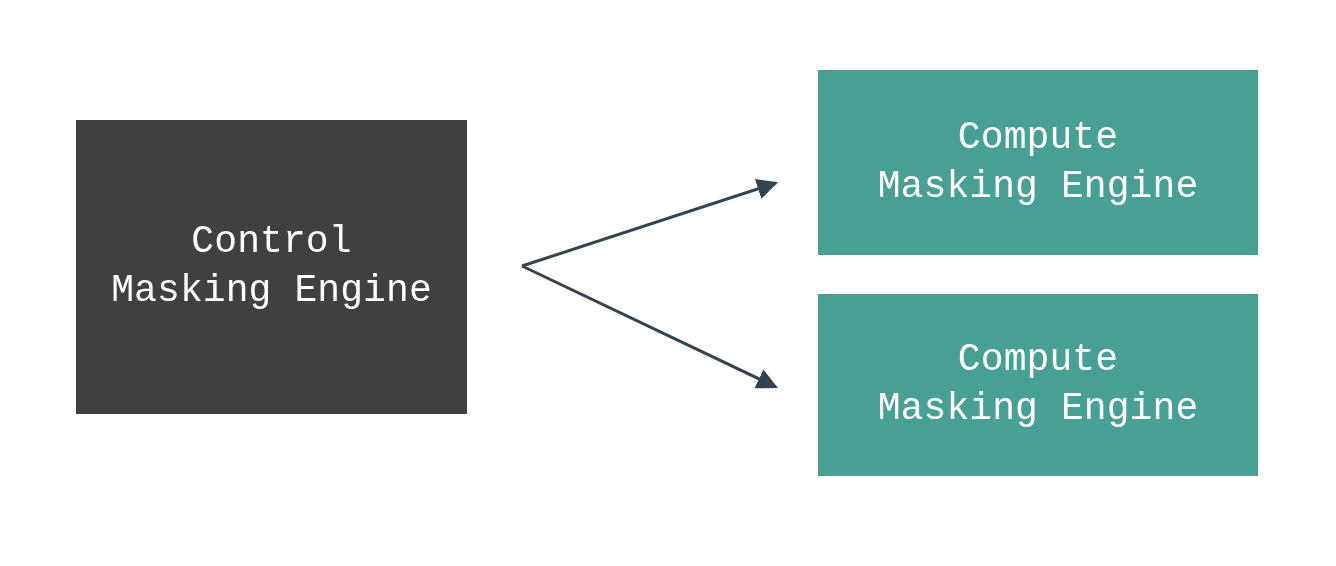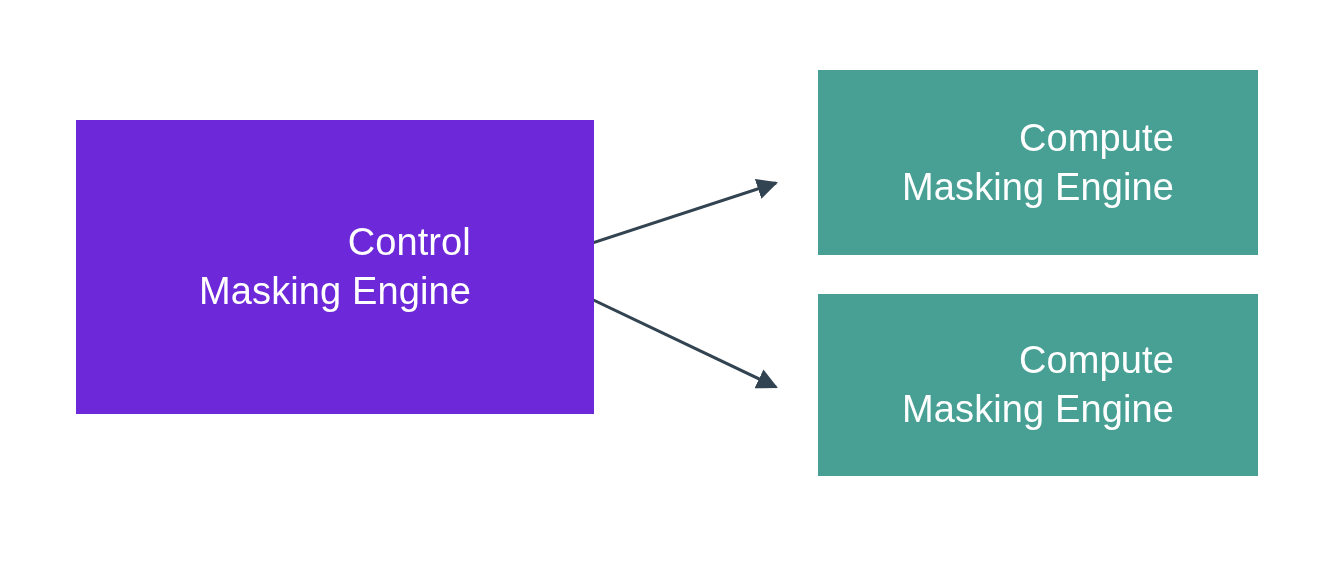--- a/index.html
+++ b/index.html
@@ -16,41 +16,41 @@
     width: 1336px;
     height: 566px;
     background: #ffffff;
     overflow: hidden;
   }
   .node {
     position: absolute;
     display: flex;
     align-items: center;
     justify-content: center;
-    text-align: right;
+    text-align: center;
     box-sizing: border-box;
     color: #ffffff;
-    font-family: Liberation Sans, sans-serif;
+    font-family: Liberation Mono, monospace;
     font-size: 38px;
     line-height: 1.28;
     font-weight: 400;
     letter-spacing: 0.1px;
     -webkit-font-smoothing: antialiased;
   }
   .node .node-label {
     display: block;
     white-space: pre-line;
     padding: 0 10px;
   }
   #control-node {
     left: 76px;
     top: 120px;
-    width: 518px;
+    width: 391px;
     height: 294px;
-    background: #6d28d9;
+    background: #404040;
   }
   #compute-node-1 {
     left: 818px;
     top: 70px;
     width: 440px;
     height: 185px;
     background: #48a095;
   }
   #compute-node-2 {
     left: 818px;

